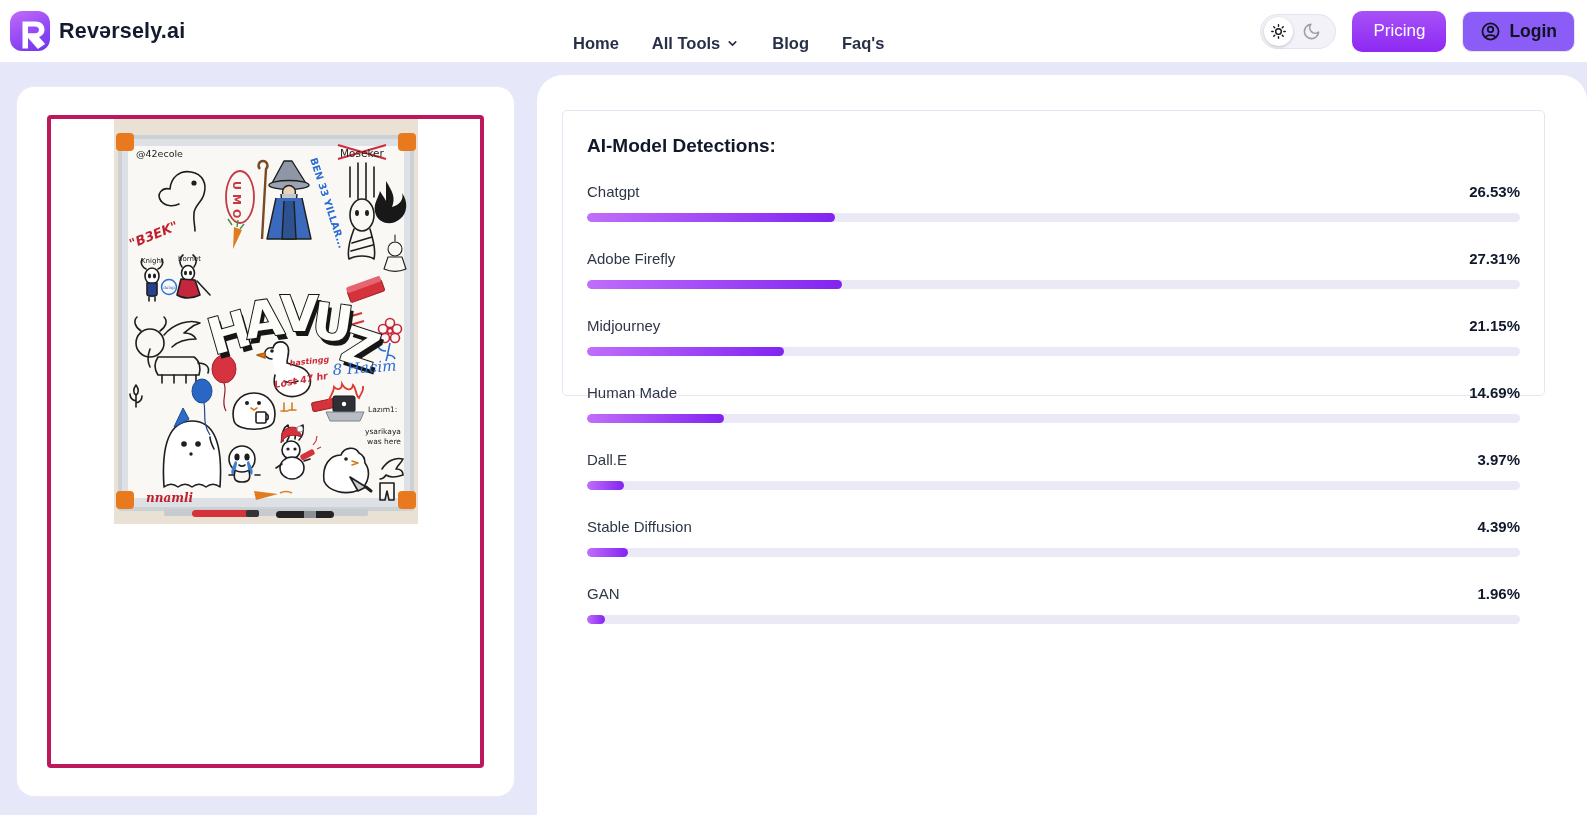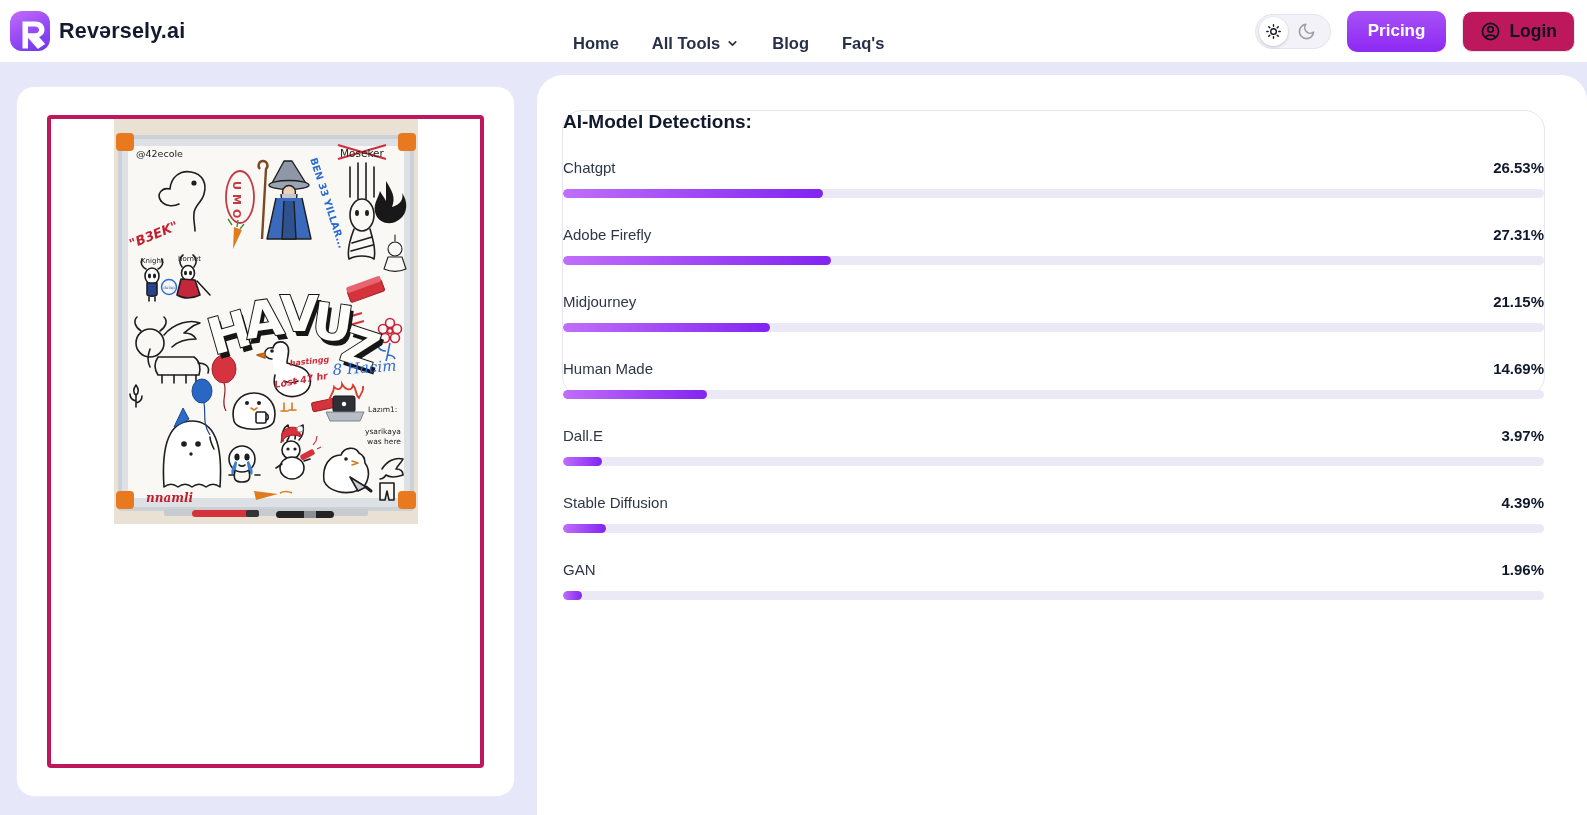--- a/index.html
+++ b/index.html
@@ -19,43 +19,43 @@
   .nav-links{position:absolute;left:573px;top:12px;height:100%;display:flex;align-items:center;gap:33px;}
   .nav-link{font-size:16.5px;font-weight:600;color:#273047;display:flex;align-items:center;gap:6px;cursor:pointer;white-space:nowrap;}
   .nav-right{margin-left:auto;display:flex;align-items:center;gap:16px;}
   .theme-toggle{width:76px;height:35px;border:1px solid #e4e4f0;background:#f2f2f8;border-radius:18px;
     display:flex;align-items:center;padding:2px 3px;box-sizing:border-box;gap:5px;cursor:pointer;}
   .theme-sun{width:29px;height:29px;background:#fff;border-radius:50%;box-shadow:0 1px 3px rgba(20,20,40,.22);
     display:flex;align-items:center;justify-content:center;}
   .theme-moon{width:27px;height:27px;display:flex;align-items:center;justify-content:center;}
   .btn-pricing{height:41px;padding:0 21px;border-radius:10px;border:none;cursor:pointer;
     background:linear-gradient(180deg,#a751f6,#8d29f3);
-    color:#fff;font-size:17px;font-weight:700;display:flex;align-items:center;font-family:inherit;}
-  .btn-login{height:41px;padding:0 17px;border-radius:10px;background:#be185d;border:1px solid #e6e6ef;cursor:pointer;
+    color:#fff;font-size:17px;font-weight:400;display:flex;align-items:center;font-family:inherit;}
+  .btn-login{height:41px;padding:0 17px;border-radius:10px;background:#8b5cf6;border:1px solid #e6e6ef;cursor:pointer;
     color:#0f141f;font-size:17.5px;font-weight:700;display:flex;align-items:center;gap:8px;font-family:inherit;}
   
   .main{display:flex;height:753px;}
   .left-col{width:537px;flex:none;position:relative;}
   .upload-card{position:absolute;left:16px;top:24px;width:499px;height:711px;background:#fff;
     border:1px solid #ebeaf6;border-radius:18px;box-sizing:border-box;padding:28px 30px;}
   .upload-inner{width:100%;height:100%;border:4px solid #be185d;border-radius:4px;
     display:flex;align-items:flex-start;justify-content:center;box-sizing:border-box;}
   .right-panel{flex:1;margin-top:13px;background:#fff;border-radius:26px 26px 0 0;
     padding:35px 0 0 25px;box-sizing:border-box;}
   .result-card{width:571px;height:195px;border:1px solid #e6e5f4;border-radius:12px;background:#fff;
     display:flex;align-items:center;justify-content:space-between;
     padding:0 23px 0 24px;box-sizing:border-box;margin-bottom:26px;}
   .result-line1{font-size:20px;font-weight:700;color:#0f1729;margin-bottom:8px;}
   .result-line2{font-size:20px;font-weight:700;color:#fb4e5a;}
   .donut{width:148px;height:148px;border-radius:50%;position:relative;flex:none;
     display:flex;align-items:center;justify-content:center;}
   .donut::after{content:"";position:absolute;inset:22px;background:#fff;border-radius:50%;}
   .donut-label{position:relative;z-index:1;font-size:27px;font-weight:700;color:#222b38;}
-  .models-card{width:983px;height:286px;border:1px solid #e6e5f4;border-radius:20px;background:#fff;
-    box-sizing:border-box;}
+  .models-card{width:983px;height:286px;border:1px solid #e6e5f4;border-radius:5px;background:#fff;
+    box-sizing:border-box;padding:24px;}
   .models-title{font-size:19px;font-weight:700;color:#10182b;margin:0 0 26px 0;}
   .models-grid{display:grid;grid-template-columns:repeat(1,1fr);column-gap:24px;row-gap:28px;}
   .model-head{display:flex;justify-content:space-between;align-items:baseline;margin-bottom:13px;}
   .model-label{font-size:15px;color:#2e3647;}
   .model-value{font-size:15px;font-weight:700;color:#10182b;}
   .bar{height:9px;background:#ece9f7;border-radius:6px;overflow:hidden;}
   .bar-fill{height:100%;border-radius:6px;background:linear-gradient(90deg,#c06efa,#8224f1);}
   
   .wb-hand{font-family:"DejaVu Sans","Liberation Sans",sans-serif;}
   .wb-cursive{font-family:"DejaVu Serif","Liberation Serif",serif;font-style:italic;}

